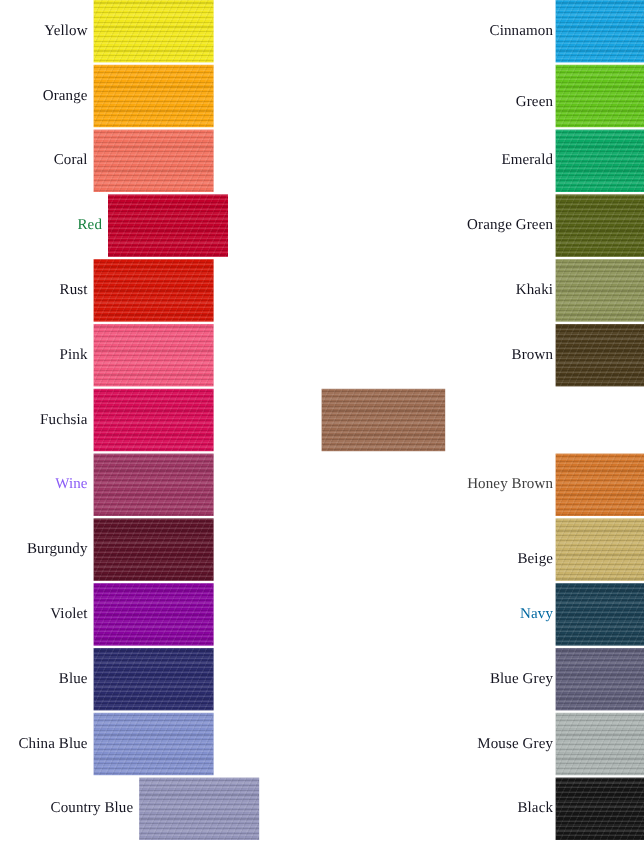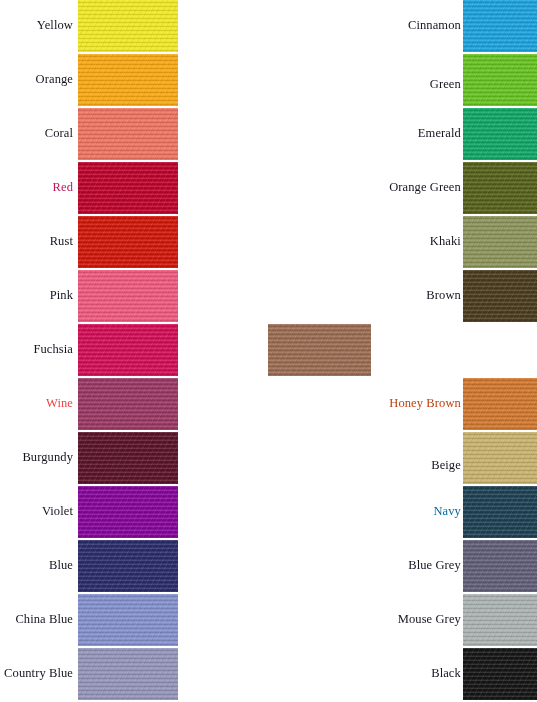--- a/index.html
+++ b/index.html
@@ -110,57 +110,57 @@
       </div>
       <div class="swatch-row">
         <div class="label" style="color: rgb(20, 20, 32);">Orange</div>
         <div class="chip" style="background-color: rgb(251, 167, 12);"></div>
       </div>
       <div class="swatch-row">
         <div class="label" style="color: rgb(20, 20, 32);">Coral</div>
         <div class="chip" style="background-color: rgb(242, 113, 94);"></div>
       </div>
       <div class="swatch-row">
-        <div class="label" style="color: #be185d;">Red</div>
+        <div class="label" style="color: #15803d; padding-left: 12px;">Red</div>
         <div class="chip" style="background-color: rgb(194, 0, 42);"></div>
       </div>
       <div class="swatch-row">
         <div class="label" style="color: rgb(20, 20, 32);">Rust</div>
         <div class="chip" style="background-color: rgb(213, 20, 6);"></div>
       </div>
       <div class="swatch-row">
         <div class="label" style="color: rgb(20, 20, 32);">Pink</div>
         <div class="chip" style="background-color: rgb(242, 87, 126);"></div>
       </div>
       <div class="swatch-row">
         <div class="label" style="color: rgb(20, 20, 32);">Fuchsia</div>
         <div class="chip" style="background-color: rgb(215, 10, 85);"></div>
       </div>
       <div class="swatch-row">
-        <div class="label" style="color: #ef4444;">Wine</div>
+        <div class="label" style="color: #8b5cf6;">Wine</div>
         <div class="chip" style="background-color: rgb(156, 54, 99);"></div>
       </div>
       <div class="swatch-row">
         <div class="label" style="color: rgb(20, 20, 32);">Burgundy</div>
         <div class="chip" style="background-color: rgb(92, 18, 40);"></div>
       </div>
       <div class="swatch-row">
         <div class="label" style="color: rgb(20, 20, 32);">Violet</div>
         <div class="chip" style="background-color: rgb(136, 3, 158);"></div>
       </div>
       <div class="swatch-row">
         <div class="label" style="color: rgb(20, 20, 32);">Blue</div>
         <div class="chip" style="background-color: rgb(42, 43, 107);"></div>
       </div>
       <div class="swatch-row">
         <div class="label" style="color: rgb(20, 20, 32);">China Blue</div>
         <div class="chip" style="background-color: rgb(130, 144, 206);"></div>
       </div>
       <div class="swatch-row">
-        <div class="label" style="color: rgb(20, 20, 32);">Country Blue</div>
+        <div class="label" style="color: rgb(20, 20, 32); padding-left: 38px;">Country Blue</div>
         <div class="chip" style="background-color: rgb(147, 148, 186);"></div>
       </div>
     </div>
   <div class="column col-right">
       <div class="swatch-row">
         <div class="label" style="color: rgb(20, 20, 32);">Cinnamon</div>
         <div class="chip" style="background-color: rgb(22, 163, 224);"></div>
       </div>
       <div class="swatch-row">
         <div class="label" style="color: rgb(20, 20, 32); margin-top: 10px;">Green</div>
@@ -179,21 +179,21 @@
         <div class="chip" style="background-color: rgb(140, 147, 89);"></div>
       </div>
       <div class="swatch-row">
         <div class="label" style="color: rgb(20, 20, 32);">Brown</div>
         <div class="chip" style="background-color: rgb(75, 59, 28);"></div>
       </div>
       <div class="swatch-row">
         <div class="chip" style="background-color: rgb(155, 107, 81);"></div>
       </div>
       <div class="swatch-row">
-        <div class="label" style="color: #c2410c;">Honey Brown</div>
+        <div class="label" style="color: #404040;">Honey Brown</div>
         <div class="chip" style="background-color: rgb(211, 118, 43);"></div>
       </div>
       <div class="swatch-row">
         <div class="label" style="color: rgb(20, 20, 32); margin-top: 16px;">Beige</div>
         <div class="chip" style="background-color: rgb(200, 177, 105);"></div>
       </div>
       <div class="swatch-row">
         <div class="label" style="color: #0369a1;">Navy</div>
         <div class="chip" style="background-color: rgb(28, 65, 84);"></div>
       </div>

